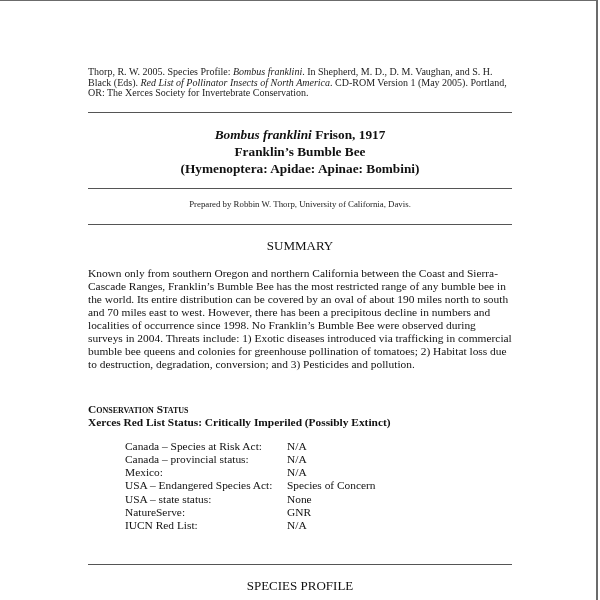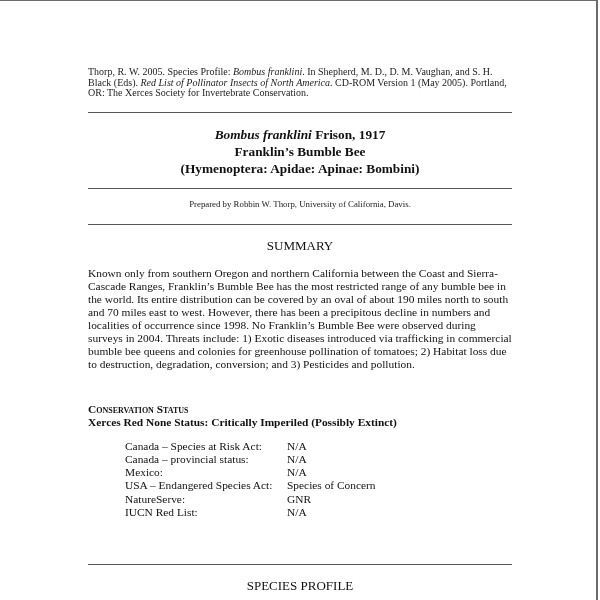--- a/index.html
+++ b/index.html
@@ -132,37 +132,41 @@
   <div class="prepared">Prepared by Robbin W. Thorp, University of California, Davis.</div>
 
   <div class="rule" style="top:224px;"></div>
 
   <div class="section-heading" style="top:238px;">SUMMARY</div>
 
   <div class="summary-text">Known only from southern Oregon and northern California between the Coast and Sierra-Cascade Ranges, Franklin’s Bumble Bee has the most restricted range of any bumble bee in the world. Its entire distribution can be covered by an oval of about 190 miles north to south and 70 miles east to west. However, there has been a precipitous decline in numbers and localities of occurrence since 1998. No Franklin’s Bumble Bee were observed during surveys in 2004. Threats include: 1) Exotic diseases introduced via trafficking in commercial bumble bee queens and colonies for greenhouse pollination of tomatoes; 2) Habitat loss due to destruction, degradation, conversion; and 3) Pesticides and pollution.</div>
 
   <div class="cons-block">
     <div class="cons-heading">Conservation Status</div>
-    <div class="bold-line">Xerces Red None Status: Critically Imperiled (Possibly Extinct)</div>
+    <div class="bold-line">Xerces Red List Status: Critically Imperiled (Possibly Extinct)</div>
     <div class="rankings">
       <div class="rank-row">
         <span class="rank-label">Canada – Species at Risk Act:</span>
         <span class="rank-value">N/A</span>
       </div>
       <div class="rank-row">
         <span class="rank-label">Canada – provincial status:</span>
         <span class="rank-value">N/A</span>
       </div>
       <div class="rank-row">
         <span class="rank-label">Mexico:</span>
         <span class="rank-value">N/A</span>
       </div>
       <div class="rank-row">
         <span class="rank-label">USA – Endangered Species Act:</span>
         <span class="rank-value">Species of Concern</span>
+      </div>
+      <div class="rank-row">
+        <span class="rank-label">USA – state status:</span>
+        <span class="rank-value">None</span>
       </div>
       <div class="rank-row">
         <span class="rank-label">NatureServe:</span>
         <span class="rank-value">GNR</span>
       </div>
       <div class="rank-row">
         <span class="rank-label">IUCN Red List:</span>
         <span class="rank-value">N/A</span>
       </div>
     </div>

